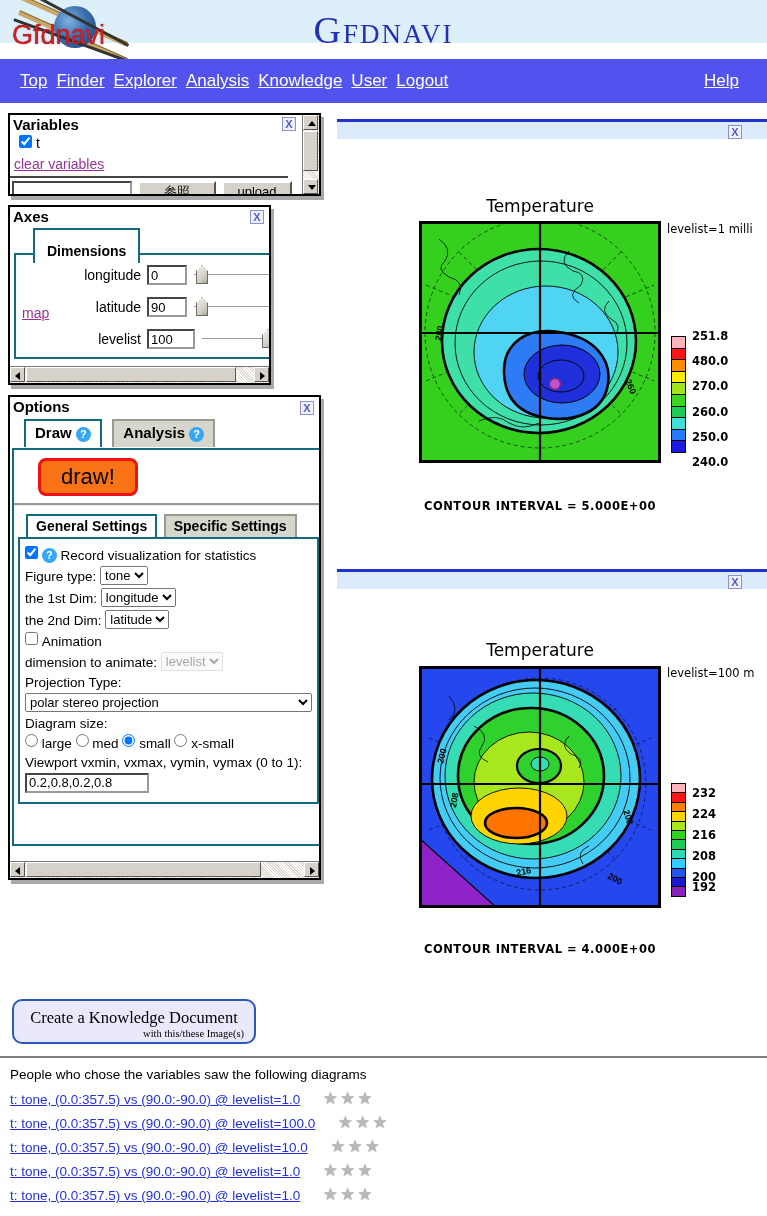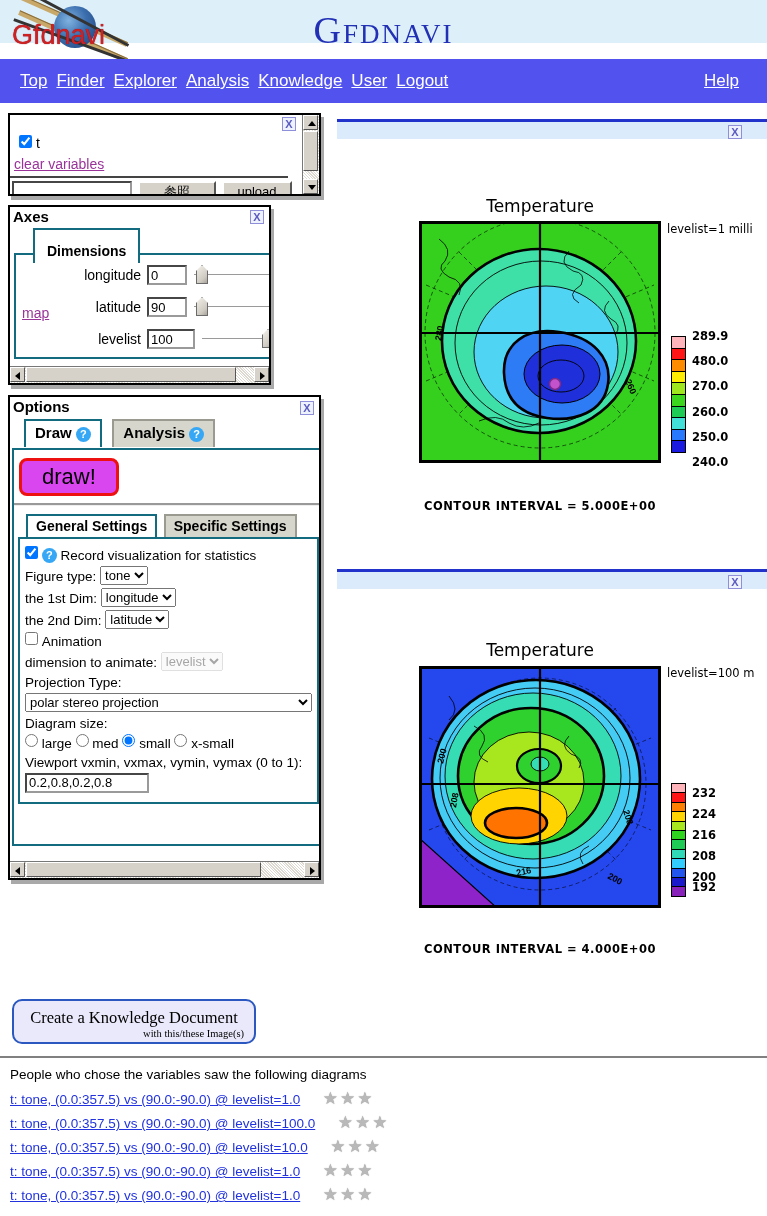--- a/index.html
+++ b/index.html
@@ -75,21 +75,21 @@
   .axis-row { position:absolute; left:0; right:0; height:22px; }
   .axis-row .axis-label { position:absolute; left:0; width:125px; text-align:right; font-size:14px; top:2px; }
   .axis-row .axis-input { position:absolute; left:131px; top:0; height:20px; }
   .map-link { position:absolute; left:6px; top:50px; font-size:14px; color:#993399; text-decoration:underline; }
 
   
   #options-panel { left:8px; top:395px; width:313px; height:485px; }
   #options-panel .opt-tabs { position:absolute; left:14px; top:22px; z-index:2; }
   #options-panel .opt-tabs .tab { font-size:15px; margin-right:6px; padding:3px 9px 5px; }
   #options-panel .draw-box { position:absolute; left:2px; top:51px; right:-4px; height:398px; overflow:hidden; }
-  .draw-btn { display:block; margin:8px 0 7px 5px; background:#d946ef; color:#000; border:3px solid #ee1111;
+  .draw-btn { display:block; margin:8px 0 7px 24px; background:#f97316; color:#000; border:3px solid #ee1111;
     border-radius:8px; font-size:22px; padding:3px 20px; font-family:"Liberation Sans",sans-serif; cursor:pointer; }
   .opt-divider { border:none; border-top:2px solid #999; border-bottom:1px solid #eee; margin:2px 0 8px; }
   .set-tabs { margin-left:12px; }
   .set-tabs .tab { font-size:14px; padding:2px 8px 3px; margin-right:2px; }
   .set-box { margin:0 2px 0 4px; border:2px solid #136b80; padding:4px 3px 6px 5px; font-size:13.5px; }
   .set-box .row { margin:3px 0; }
   .set-box label { vertical-align:middle; }
   .set-box select { font-size:13px; }
   .indent { margin-left:14px; }
   .viewport-input { width:124px; height:20px; }
@@ -137,20 +137,21 @@
   <a href="#">Finder</a>
   <a href="#">Explorer</a>
   <a href="#">Analysis</a>
   <a href="#">Knowledge</a>
   <a href="#">User</a>
   <a href="#">Logout</a>
   <a href="#" class="nav-help">Help</a>
 </div>
 
 <div class="panel" id="variables-panel">
+  <div class="panel-title">Variables</div>
   <div class="xbtn" style="right:23px; top:2px;">X</div>
   <div class="check-row">
     <input type="checkbox" checked="" style="">
     <label>t</label>
   </div>
   <a href="#" class="clear-link">clear variables</a>
   <div class="vdivider"></div>
   <input type="text" class="txt file-input" style="">
   <button class="win-btn browse-btn">参照</button>
   <button class="win-btn upload-btn">upload</button>
@@ -327,21 +328,21 @@
   </g>
   <line x1="121" y1="0" x2="121" y2="242" stroke="#000" stroke-width="2.2"></line>
   <line x1="0" y1="112" x2="242" y2="112" stroke="#000" stroke-width="2.2"></line>
   <text x="22" y="120" font-size="9" font-weight="bold" transform="rotate(-80 22 120)">280</text>
   <text x="206" y="160" font-size="9" font-weight="bold" transform="rotate(66 206 160)">260</text>
   <rect x="1.5" y="1.5" width="239" height="239" fill="none" stroke="#000" stroke-width="3"></rect>
 </svg>
 <div class="level-label" style="left:667px; top:222px;">levelist=1  milli</div>
 <div class="colorbar" style="left:671px; top:337px;">
     <div class="cb-cell" style="height: 12.6px; background: rgb(255, 179, 187);"></div>
-    <div class="cb-label" style="top: 0px;">289.9</div>
+    <div class="cb-label" style="top: 0px;">251.8</div>
     <div class="cb-cell" style="height: 12.6px; background: rgb(255, 21, 21);"></div>
     <div class="cb-cell" style="height: 12.6px; background: rgb(255, 140, 0);"></div>
     <div class="cb-label" style="top: 25.2px;">480.0</div>
     <div class="cb-cell" style="height: 12.6px; background: rgb(255, 236, 0);"></div>
     <div class="cb-cell" style="height: 12.6px; background: rgb(160, 230, 30);"></div>
     <div class="cb-label" style="top: 50.4px;">270.0</div>
     <div class="cb-cell" style="height: 12.6px; background: rgb(60, 214, 30);"></div>
     <div class="cb-cell" style="height: 12.6px; background: rgb(30, 204, 85);"></div>
     <div class="cb-label" style="top: 75.6px;">260.0</div>
     <div class="cb-cell" style="height: 12.6px; background: rgb(65, 223, 215);"></div>

